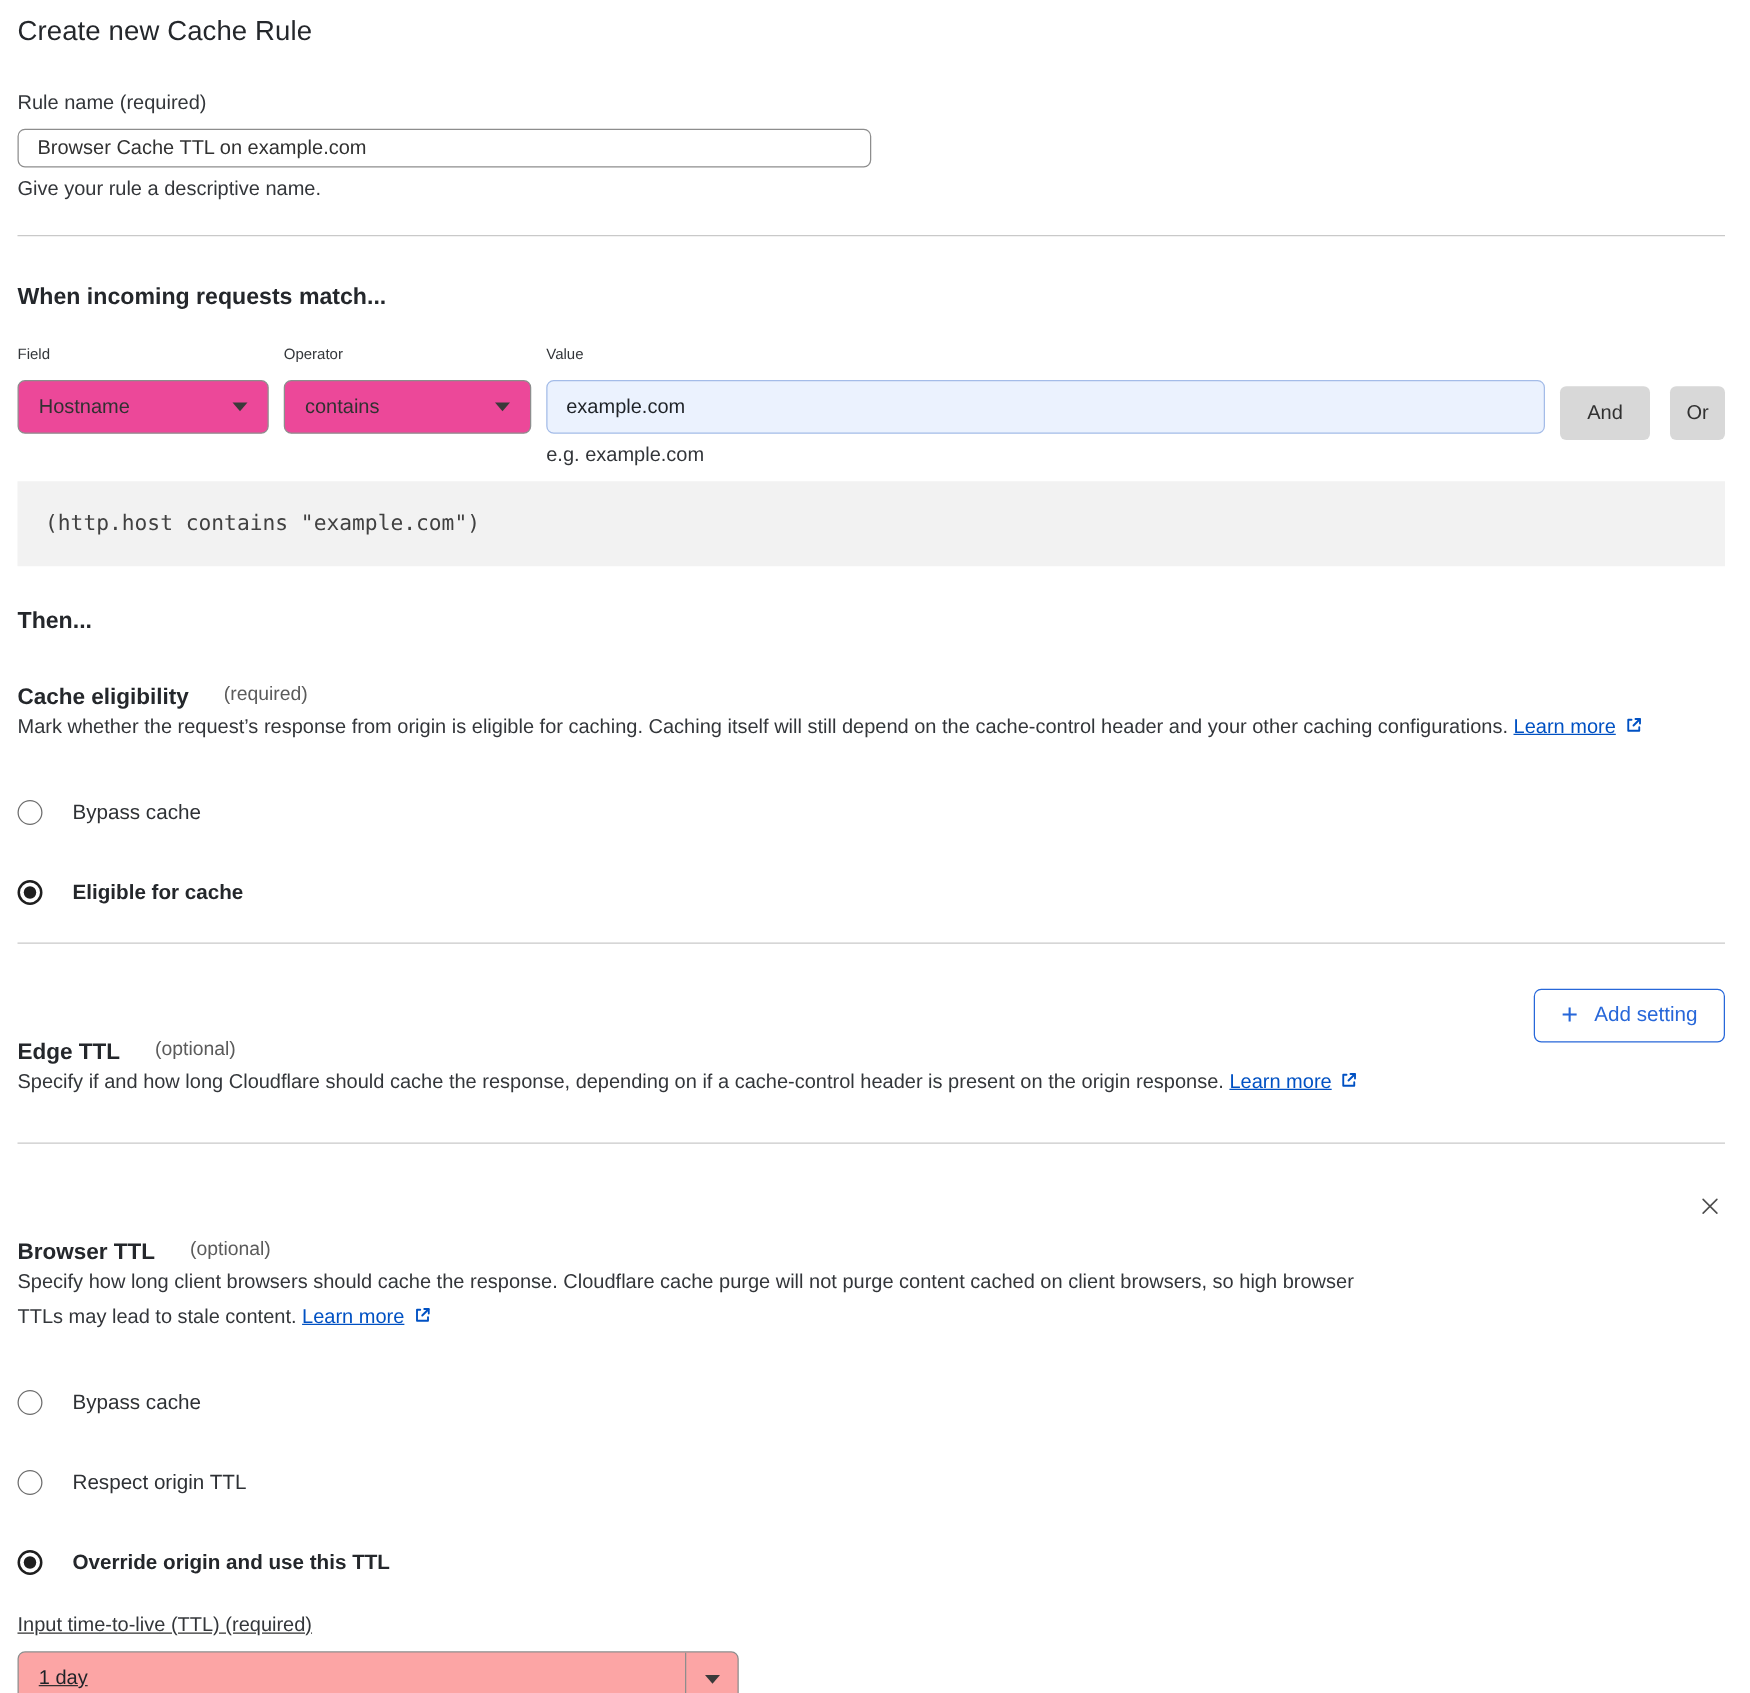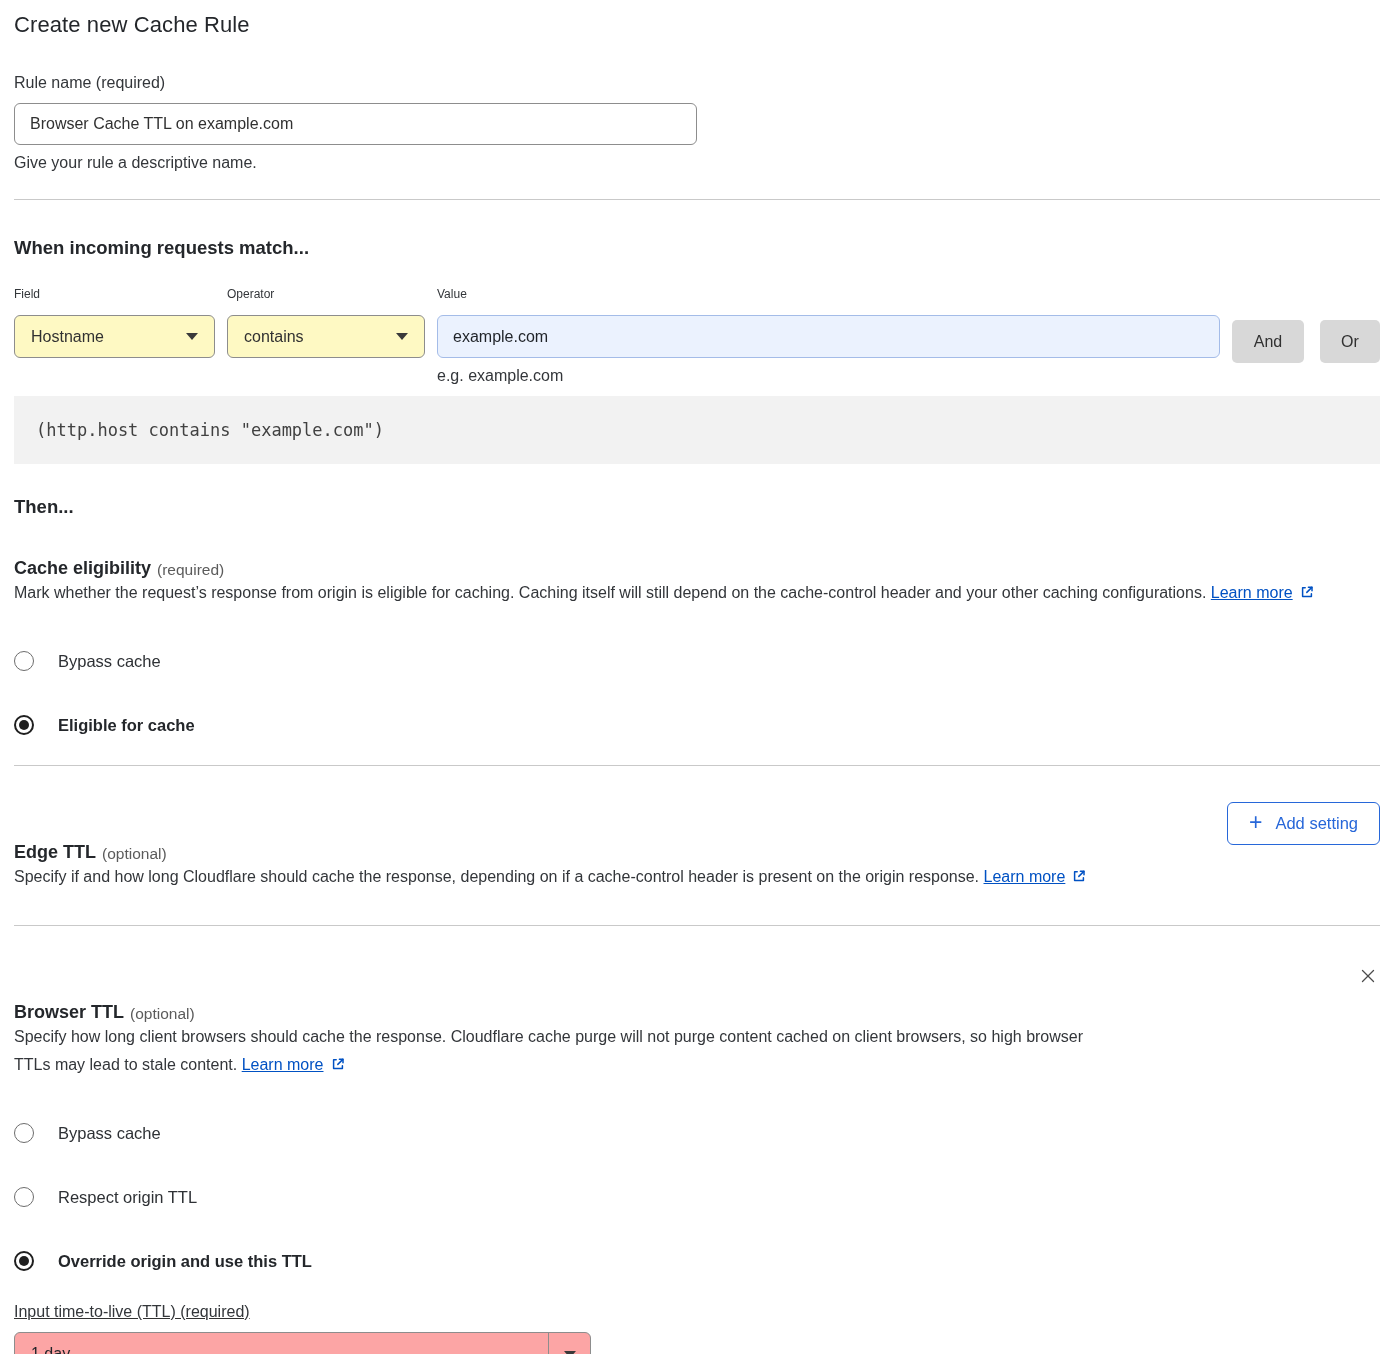--- a/index.html
+++ b/index.html
@@ -16,39 +16,39 @@
     font-size: 22px;
     font-weight: 400;
     color: #24272b;
     margin-bottom: 36px;
     letter-spacing: .1px;
   }
 
   .field-label { display: block; font-size: 16px; color: #33363a; margin-bottom: 11px; }
   .text-input {
     display: block;
-    width: 683px; height: 42px;
+    width: 683px; height: 31px;
     border: 1px solid #8d8d8d; border-radius: 6px;
     padding: 0 15px;
     font-size: 16px; font-family: inherit; color: #313131;
     background: #fff; outline: none;
   }
   .help-text { font-size: 16px; color: #33363a; margin-top: 9px; }
 
   .divider { border: none; border-top: 1px solid #c9c9c9; margin-top: 27px; }
 
   h2.section-heading { font-size: 18.5px; font-weight: 700; color: #24272b; }
 
   
   .match-section { margin-top: 37px; }
   .match-row { display: flex; align-items: flex-start; margin-top: 28px; }
   .match-col-label { font-size: 12px; color: #33363a; margin-bottom: 14px; }
   .select-box {
     height: 43px; border: 1px solid #8d8d8d; border-radius: 6px;
-    background: #fef9c3; display: flex; align-items: center;
+    background: #ec4899; display: flex; align-items: center;
     justify-content: space-between; padding: 0 16px;
     font-size: 16px; color: #313131; cursor: pointer;
   }
   .caret-down {
     width: 0; height: 0;
     border-left: 6px solid transparent; border-right: 6px solid transparent;
     border-top: 7px solid #3a3a3a;
   }
   .col-field { width: 201px; }
   .col-operator { width: 198px; margin-left: 12px; }
@@ -59,41 +59,41 @@
     padding: 0 15px; font-size: 16px; font-family: inherit; color: #1f2328;
     outline: none;
   }
   .and-or { display: flex; gap: 16px; margin-left: 12px; margin-top: 33px; }
   .btn-gray {
     height: 43px; border: none; border-radius: 5px;
     background: #d8d8d8; color: #313131;
     font-size: 16px; font-family: inherit; cursor: pointer;
   }
   .btn-and { width: 72px; }
-  .btn-or  { width: 60px; }
+  .btn-or  { width: 44px; }
 
   
   .expr-header {
     display: flex; justify-content: space-between; align-items: flex-end;
     margin-top: 44px;
   }
   a.text-link { color: #0051c3; text-decoration: underline; font-size: 16px; cursor: pointer; }
   .code-block {
     margin-top: 11px;
     background: #f2f2f2;
     padding: 24px 22px;
     font-family: "DejaVu Sans Mono", monospace;
     font-size: 17px; color: #414141;
     white-space: pre;
   }
 
   .then-heading { margin-top: 32px; }
 
   .setting-heading-row { display: flex; align-items: flex-start; justify-content: space-between; }
-  .heading-with-tag { display: flex; align-items: flex-end; gap: 6px; margin-top: 40px; }
+  .heading-with-tag { display: flex; align-items: flex-start; gap: 28px; margin-top: 40px; }
   h3.setting-heading { font-size: 18px; font-weight: 700; color: #24272b; }
   .optional-tag { font-size: 15.5px; color: #5b5b5b; }
 
   .section-desc {
     font-size: 16px; line-height: 28px; color: #33363a;
     max-width: 1340px;
   }
   .section-desc a.text-link { white-space: nowrap; }
   .ext-icon { vertical-align: -2px; margin-left: 6px; }
 

